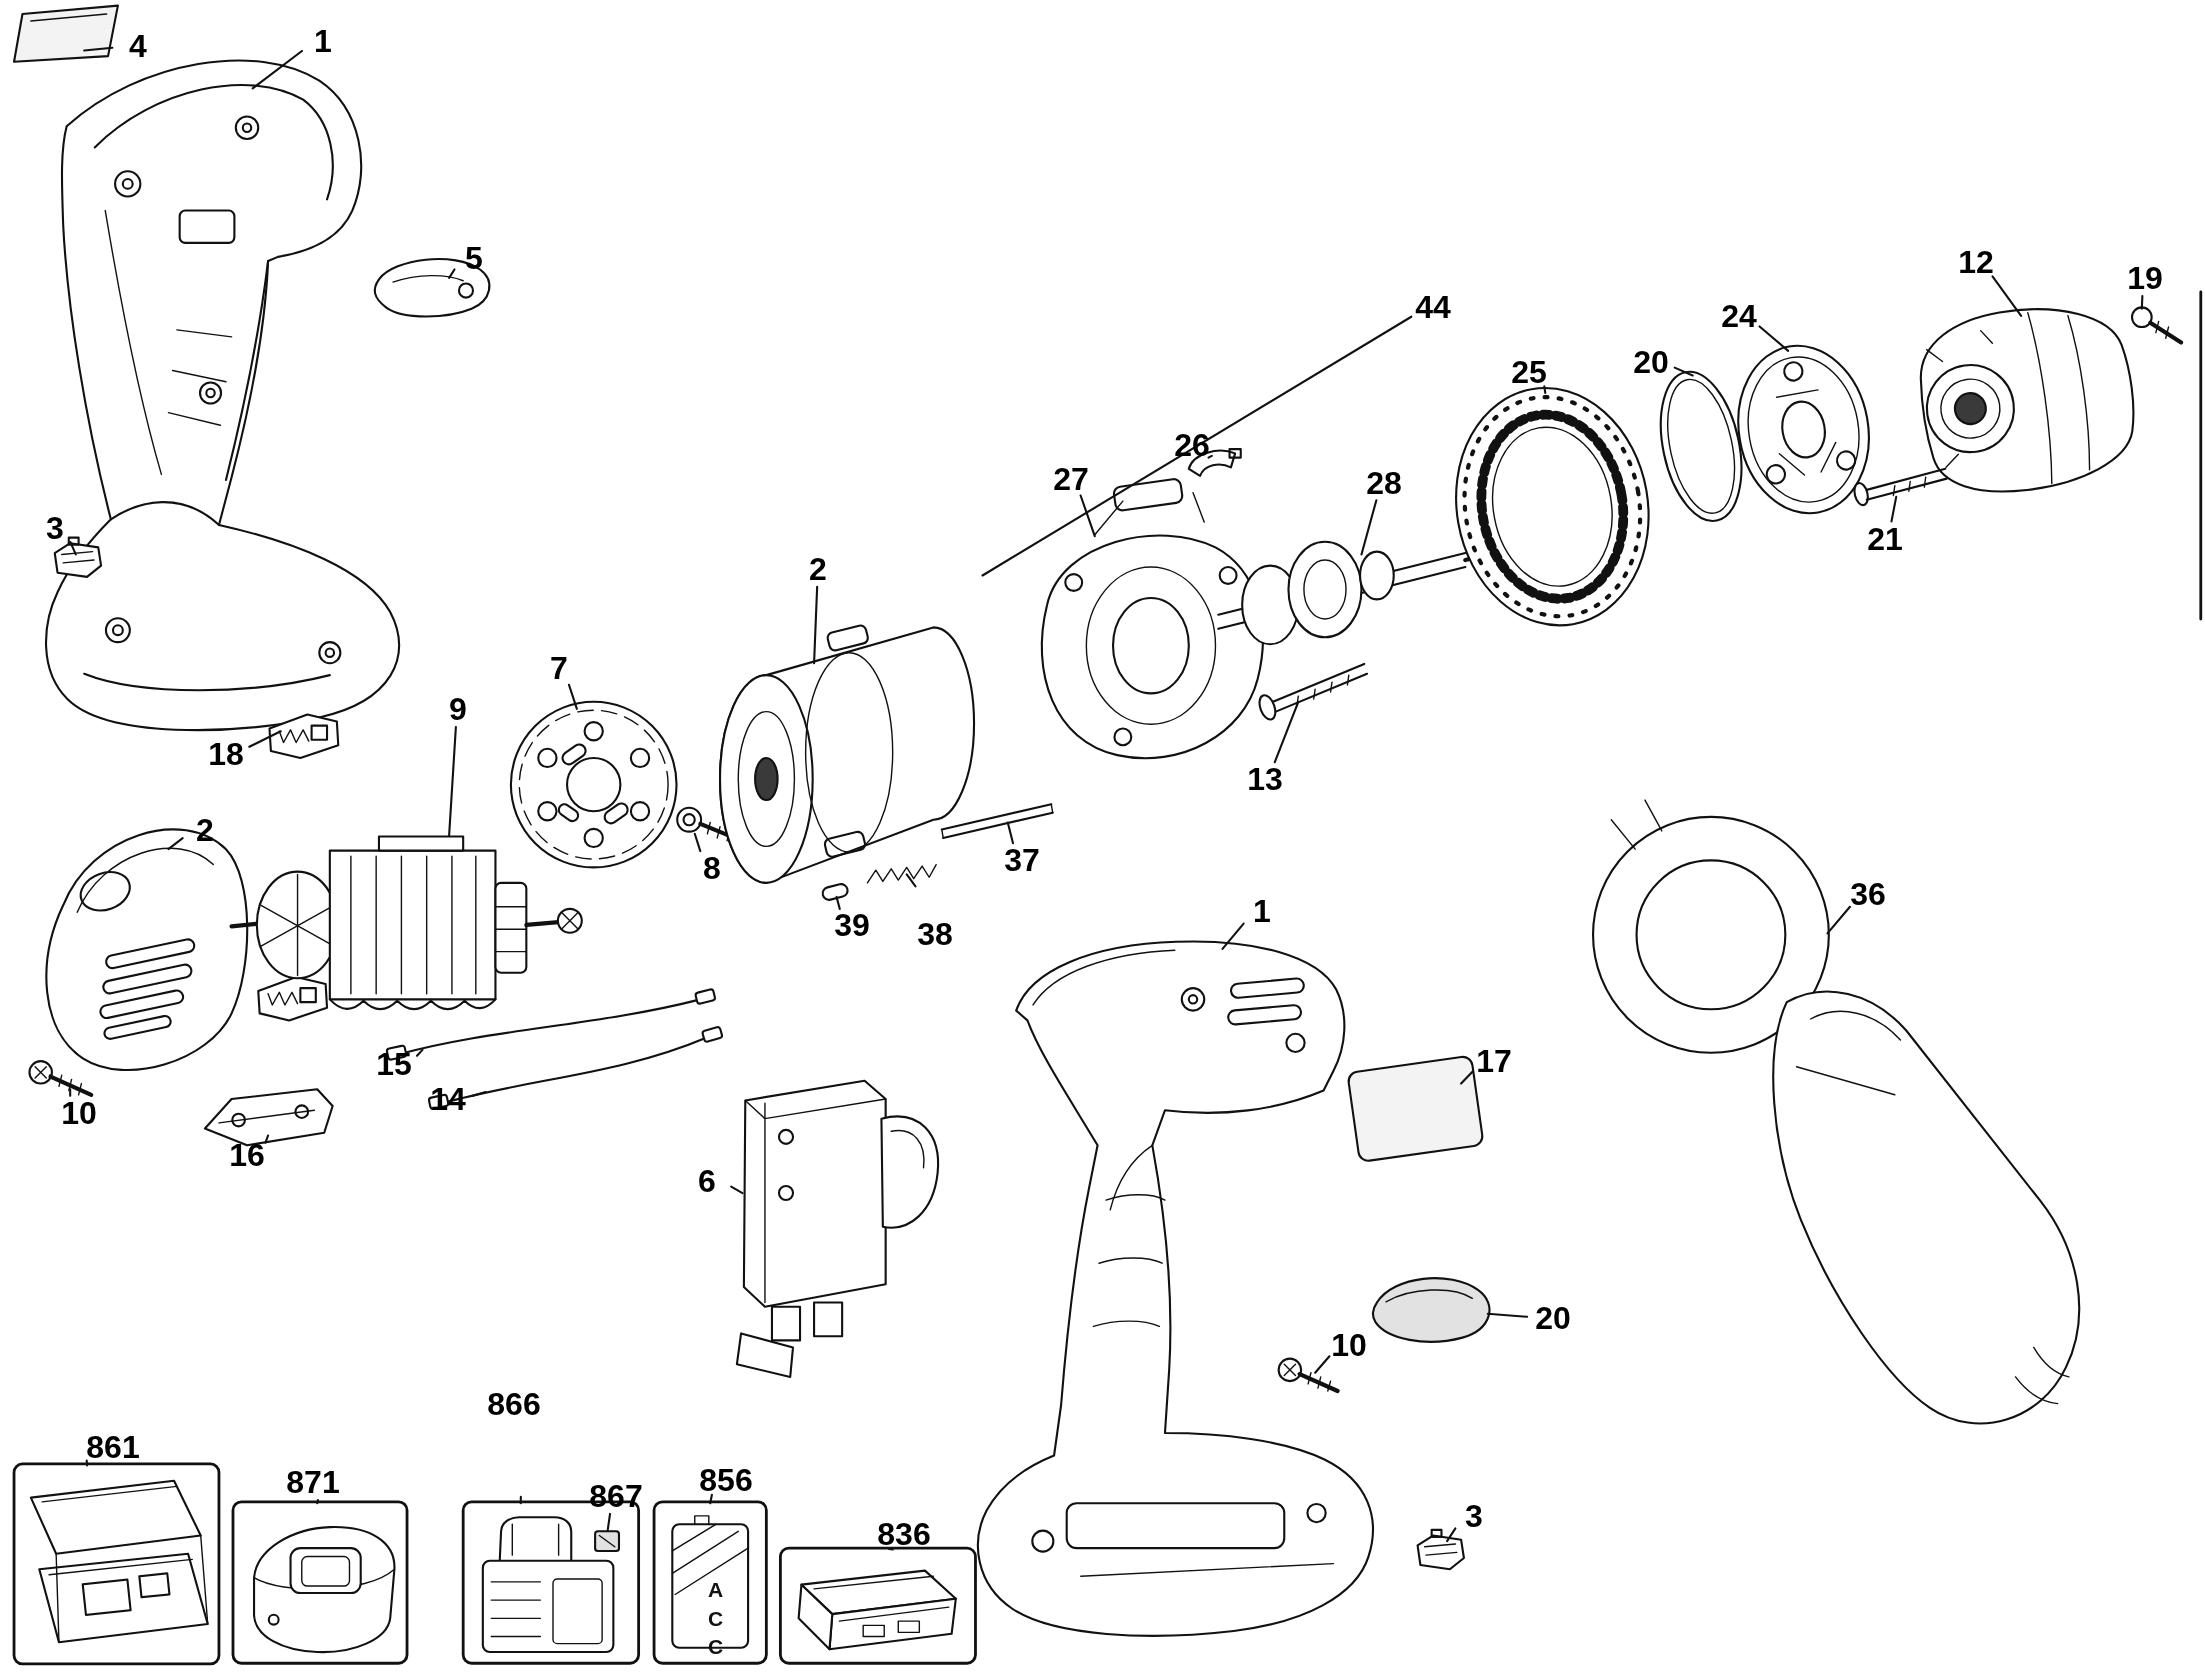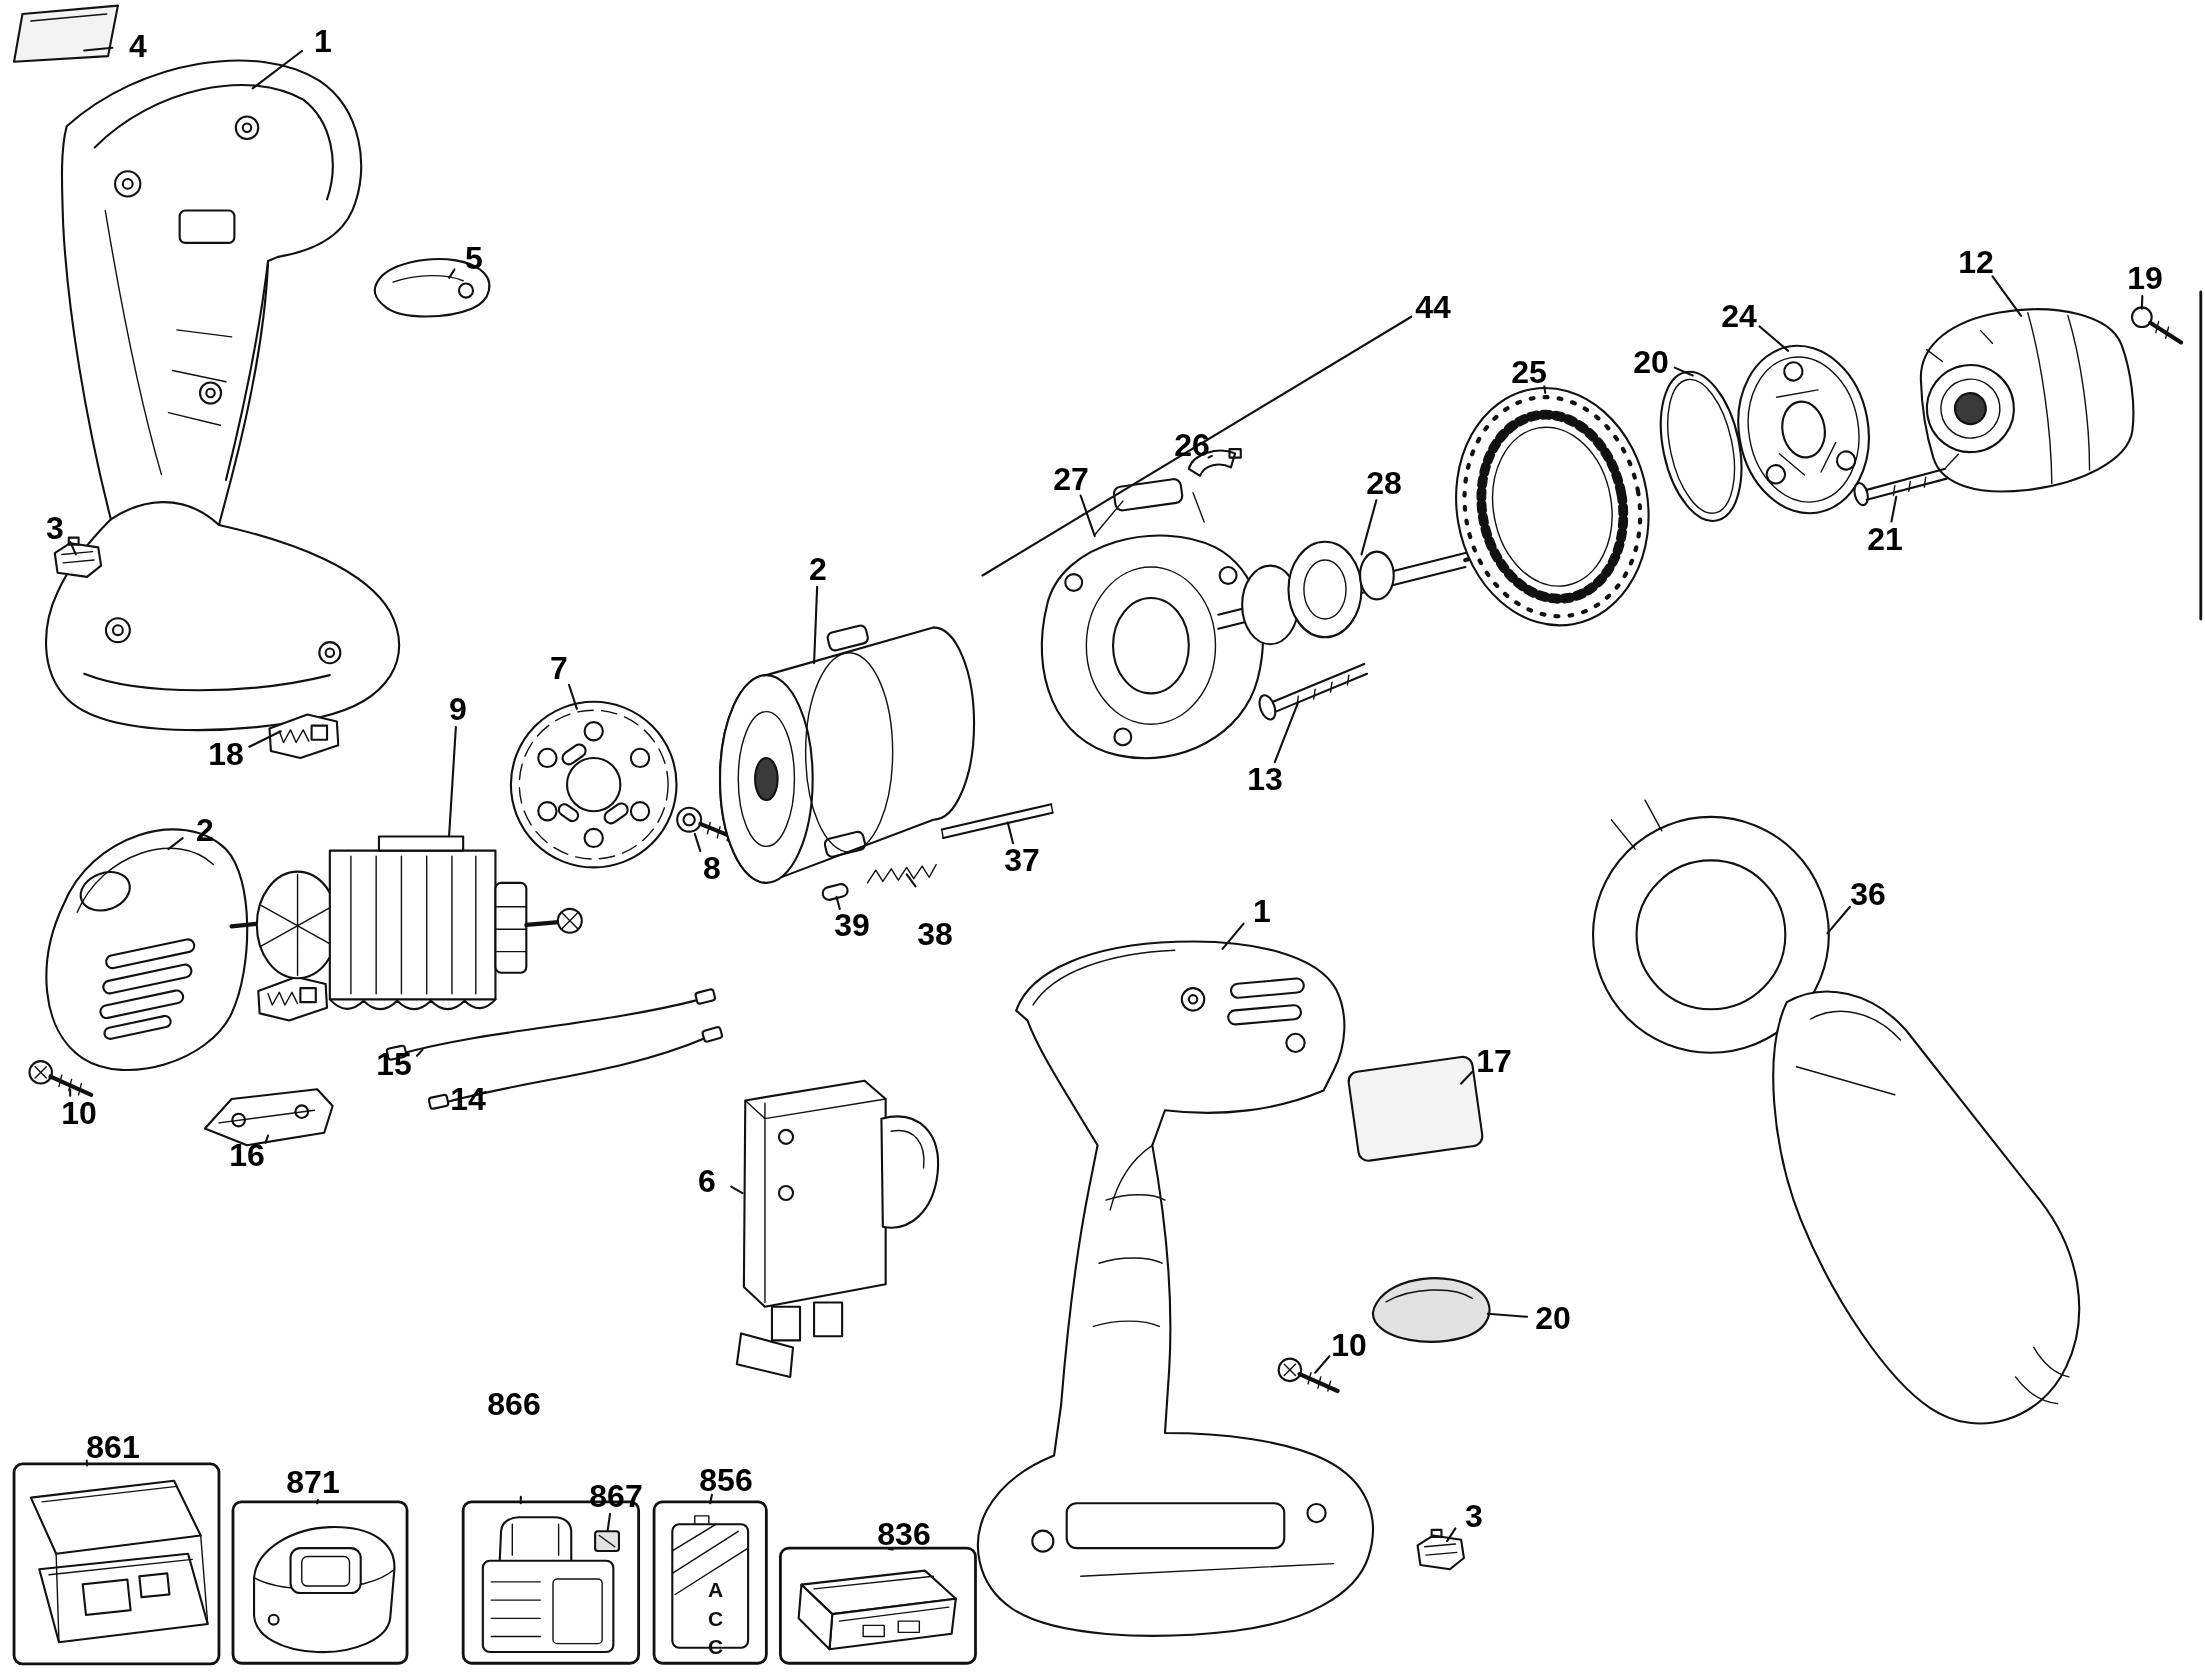--- a/index.html
+++ b/index.html
@@ -425,21 +425,21 @@
       <div class="callout" style="left: 1265px; top: 779px;">13</div>
       <div class="callout" style="left: 205px; top: 830px;">2</div>
       <div class="callout" style="left: 712px; top: 868px;">8</div>
       <div class="callout" style="left: 1022px; top: 860px;">37</div>
       <div class="callout" style="left: 935px; top: 898px; margin-top: 36px;">38</div>
       <div class="callout" style="left: 852px; top: 925px;">39</div>
       <div class="callout" style="left: 1262px; top: 911px;">1</div>
       <div class="callout" style="left: 1868px; top: 894px;">36</div>
       <div class="callout" style="left: 79px; top: 1113px;">10</div>
       <div class="callout" style="left: 394px; top: 1064px;">15</div>
-      <div class="callout" style="left: 468px; top: 1099px; text-align: right;">14</div>
+      <div class="callout" style="left: 448px; top: 1099px; text-align: right;">14</div>
       <div class="callout" style="left: 247px; top: 1155px;">16</div>
       <div class="callout" style="left: 1494px; top: 1061px;">17</div>
       <div class="callout" style="left: 707px; top: 1181px;">6</div>
       <div class="callout" style="left: 1553px; top: 1318px;">20</div>
       <div class="callout" style="left: 1349px; top: 1345px;">10</div>
       <div class="callout" style="left: 113px; top: 1447px;">861</div>
       <div class="callout" style="left: 313px; top: 1482px;">871</div>
       <div class="callout" style="left: 514px; top: 1404px;">866</div>
       <div class="callout" style="left: 616px; top: 1496px;">867</div>
       <div class="callout" style="left: 726px; top: 1480px;">856</div>

